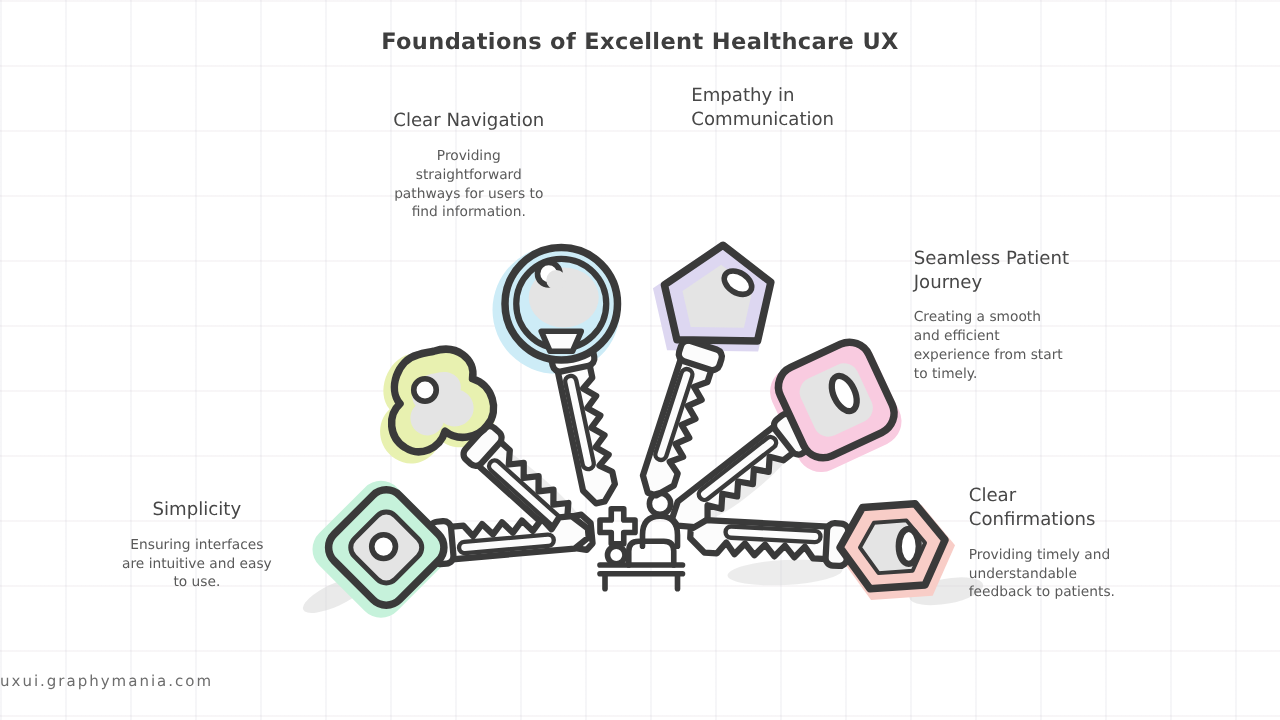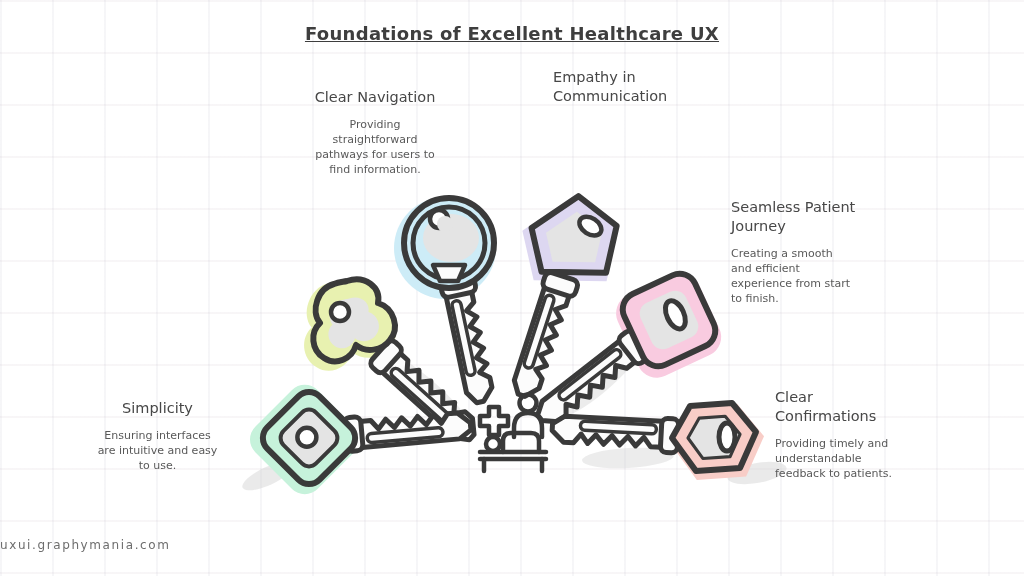--- a/index.html
+++ b/index.html
@@ -7,21 +7,21 @@
     position:relative;width:1024px;height:576px;overflow:hidden;
     background-color:#ffffff;
     background-image:
       linear-gradient(to right, rgba(185,185,200,0.13) 2px, transparent 2px),
       linear-gradient(to bottom, rgba(200,185,195,0.13) 2px, transparent 2px);
     background-size:52px 52px;
     font-family:"DejaVu Sans", sans-serif;
   }
   .title{
     position:absolute;left:0;top:23px;width:100%;text-align:center;
-    font-size:18px;font-weight:bold;color:#3e3e3e;letter-spacing:0.3px;margin:0;text-decoration:underline;
+    font-size:18px;font-weight:bold;color:#3e3e3e;letter-spacing:0.3px;margin:0;
   }
   .illustration{position:absolute;left:0;top:0;}
   .label{position:absolute;}
   .label h3{
     font-size:14.5px;font-weight:normal;color:#474747;margin:0 0 10px 0;
     white-space:pre-line;line-height:1.3;
   }
   .label p{
     font-size:11px;color:#595959;margin:0;white-space:pre-line;line-height:1.38;
   }
@@ -171,21 +171,21 @@
 Communication</h3>
   </div>
 
 
   <div class="label" id="lbl-seamless">
     <h3>Seamless Patient
 Journey</h3>
     <p>Creating a smooth
 and efficient
 experience from start
-to finish.</p>
+to timely.</p>
   </div>
 
   <div class="label align-right" id="lbl-simplicity">
     <h3>Simplicity</h3>
     <p>Ensuring interfaces
 are intuitive and easy
 to use.</p>
   </div>
 
   <div class="label" id="lbl-confirmations">

